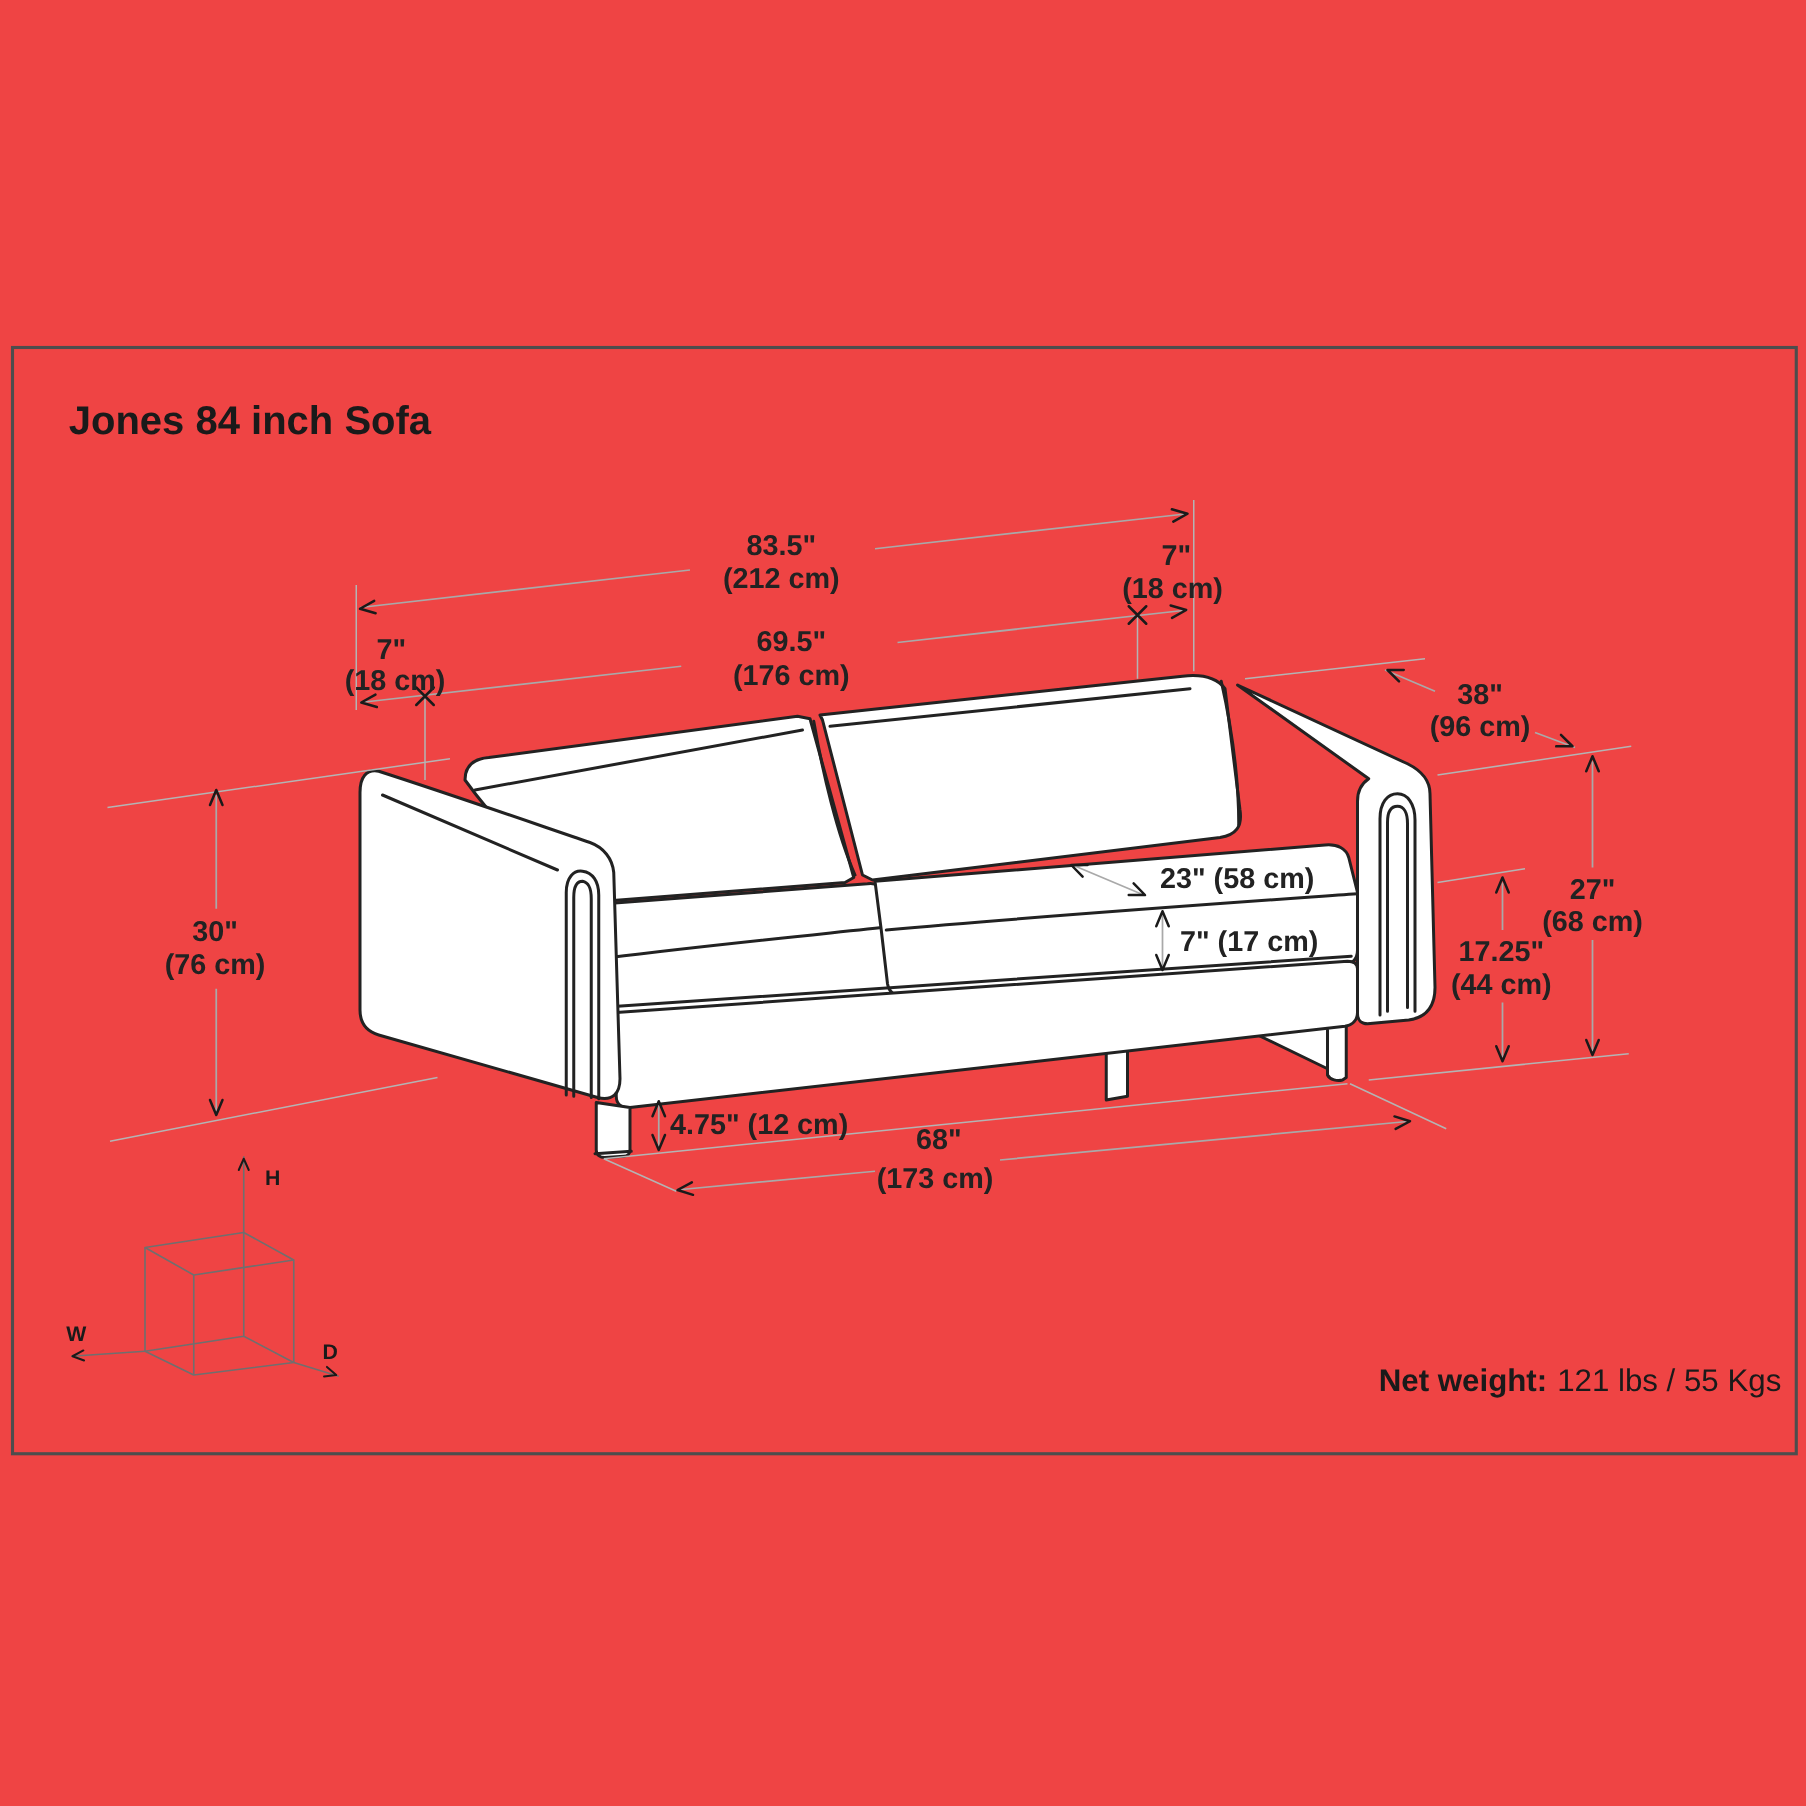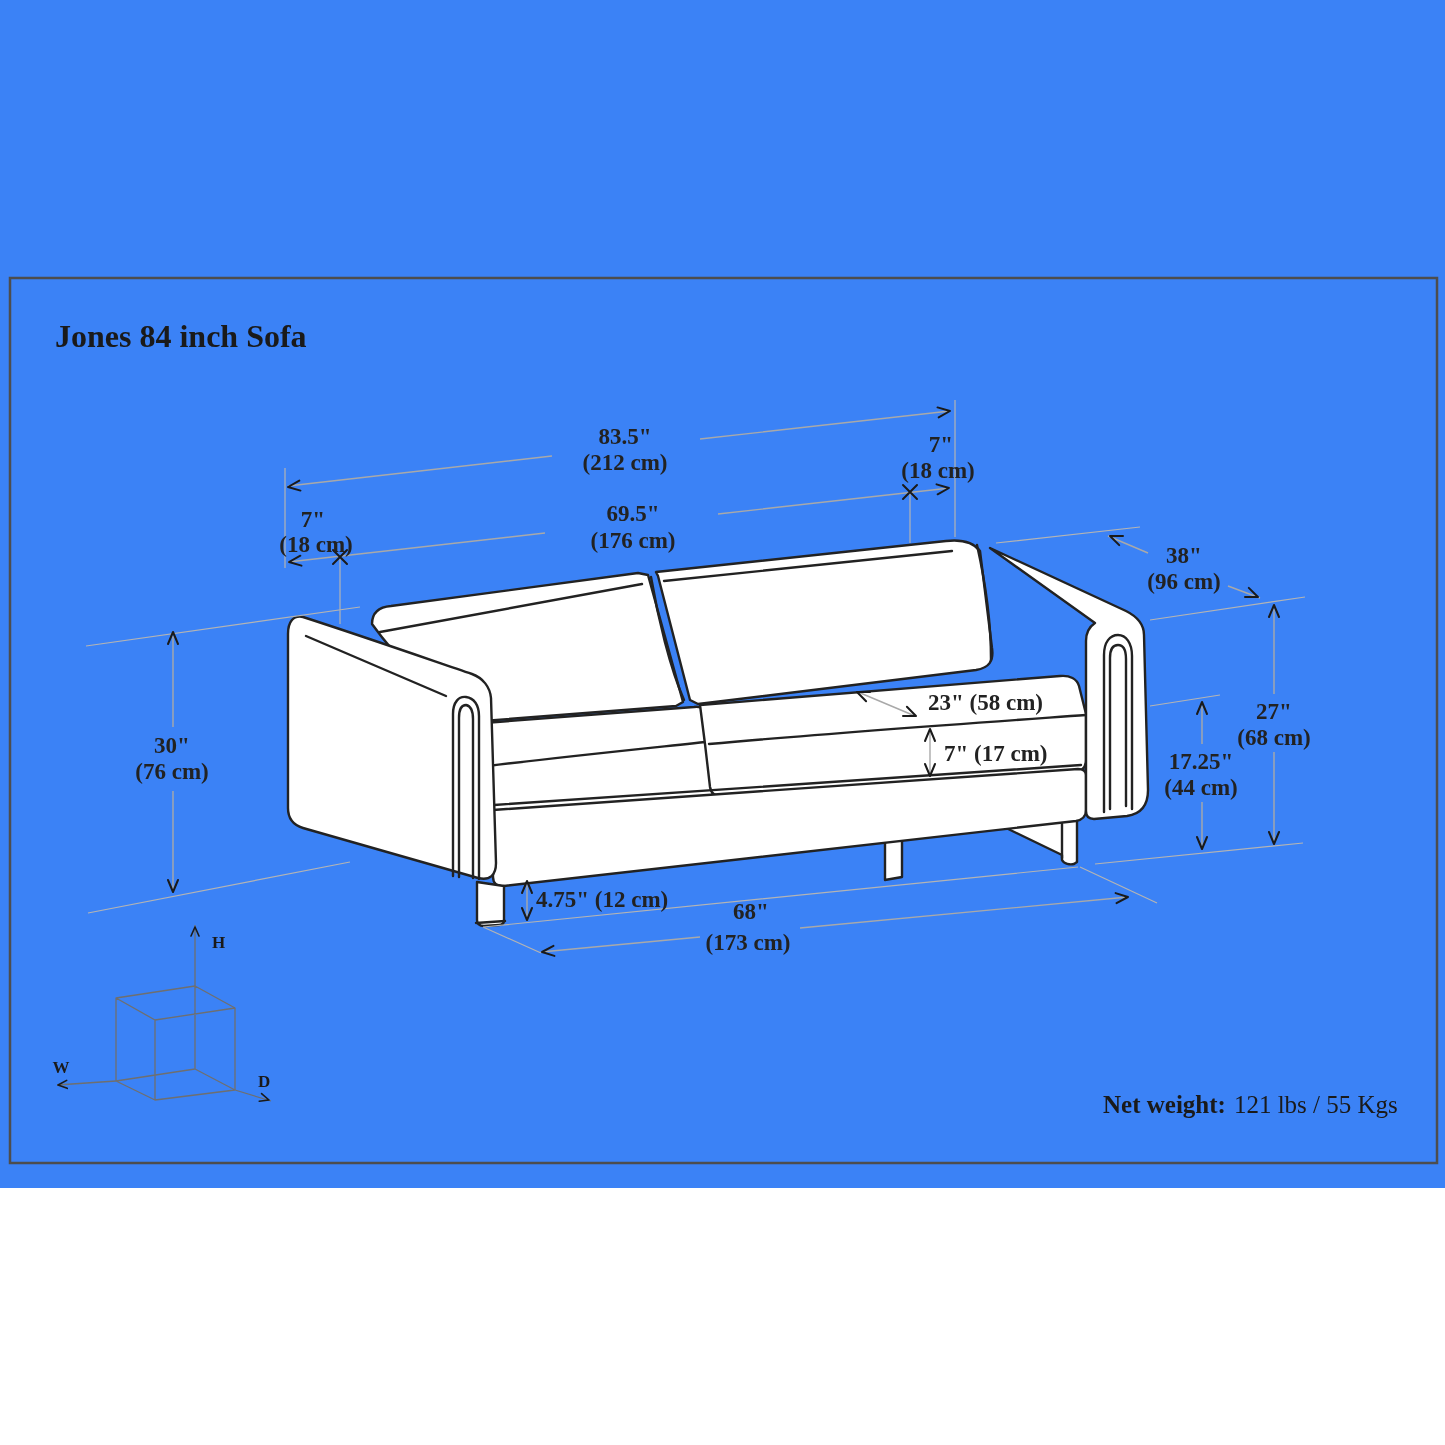--- a/index.html
+++ b/index.html
@@ -1,17 +1,17 @@
 <!DOCTYPE html>
 <html><head>
 <meta charset="utf-8">
 <style>
   html,body{margin:0;padding:0;background:#ffffff;}
-  .page{position:relative;width:1445px;height:1188px;background:#3b82f6;
-        font-family:Liberation Serif, serif;}
+  .page{position:relative;width:1445px;height:1445px;background:#ef4444;
+        font-family:Liberation Sans, sans-serif;}
   svg{display:block;}
   text{fill:#1a1a1a;}
   .title-text{font-size:32px;font-weight:bold;}
   .dim-text{font-size:23px;font-weight:bold;fill:#222;}
   .weight-text{font-size:25px;}
   .axis-text{font-size:17px;font-weight:bold;}
   .sofa{stroke:#222;stroke-width:2.4;fill:none;stroke-linecap:round;stroke-linejoin:round;}
   .sofa-fill{stroke:#222;stroke-width:2.4;fill:#ffffff;stroke-linecap:round;stroke-linejoin:round;}
   .dimline{stroke:#a9a9a9;stroke-width:1.4;fill:none;}
   .refline{stroke:#b4b4b4;stroke-width:1.2;fill:none;}

